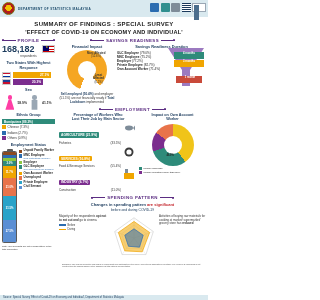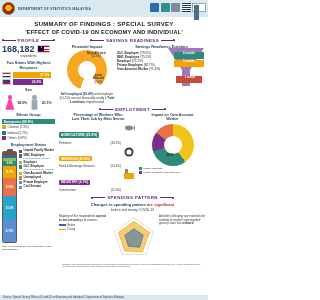--- a/index.html
+++ b/index.html
@@ -42,21 +42,21 @@
   .sechead .ln::before{content:"";position:absolute;width:2px;height:2px;border-radius:50%;background:#5b2d82;top:-0.5px;}
   .sechead .ln.l::before{left:0;} .sechead .ln.r::before{right:0;}
 
   
   .cols { display:flex; }
   .leftcol { width:57px; padding:0 2px; }
   .rightcol { width:151px; padding:0 2px; position:relative; }
 
   
   .bignum { font-size:9px; font-weight:bold; color:#1b3a5c; line-height:1; }
-  .numrow { display:flex; align-items:center; justify-content:flex-start; gap:2px; margin-top:2px; }
+  .numrow { display:flex; align-items:center; justify-content:space-between; gap:2px; margin-top:2px; }
   .flagmy { width:13px; height:8px; background:
      repeating-linear-gradient(180deg,#cc0001 0 0.8px,#fff 0.8px 1.6px);
      position:relative; border:0.3px solid #ccc; }
   .flagmy::before{content:"";position:absolute;left:0;top:0;width:6px;height:4.6px;background:#010066;}
   .flagmy::after{content:"★";position:absolute;left:2.4px;top:-0.6px;font-size:3px;color:#ffcc00;}
   .resp { font-size:3px; color:#444; text-align:center; margin-top:0.5px; }
 
   .subhead { font-size:3.8px; font-weight:bold; color:#1b3a5c; text-align:center;
      line-height:1.25; margin-top:3px; }
   .statebar { display:flex; align-items:center; gap:1.5px; margin-top:1.5px; }

